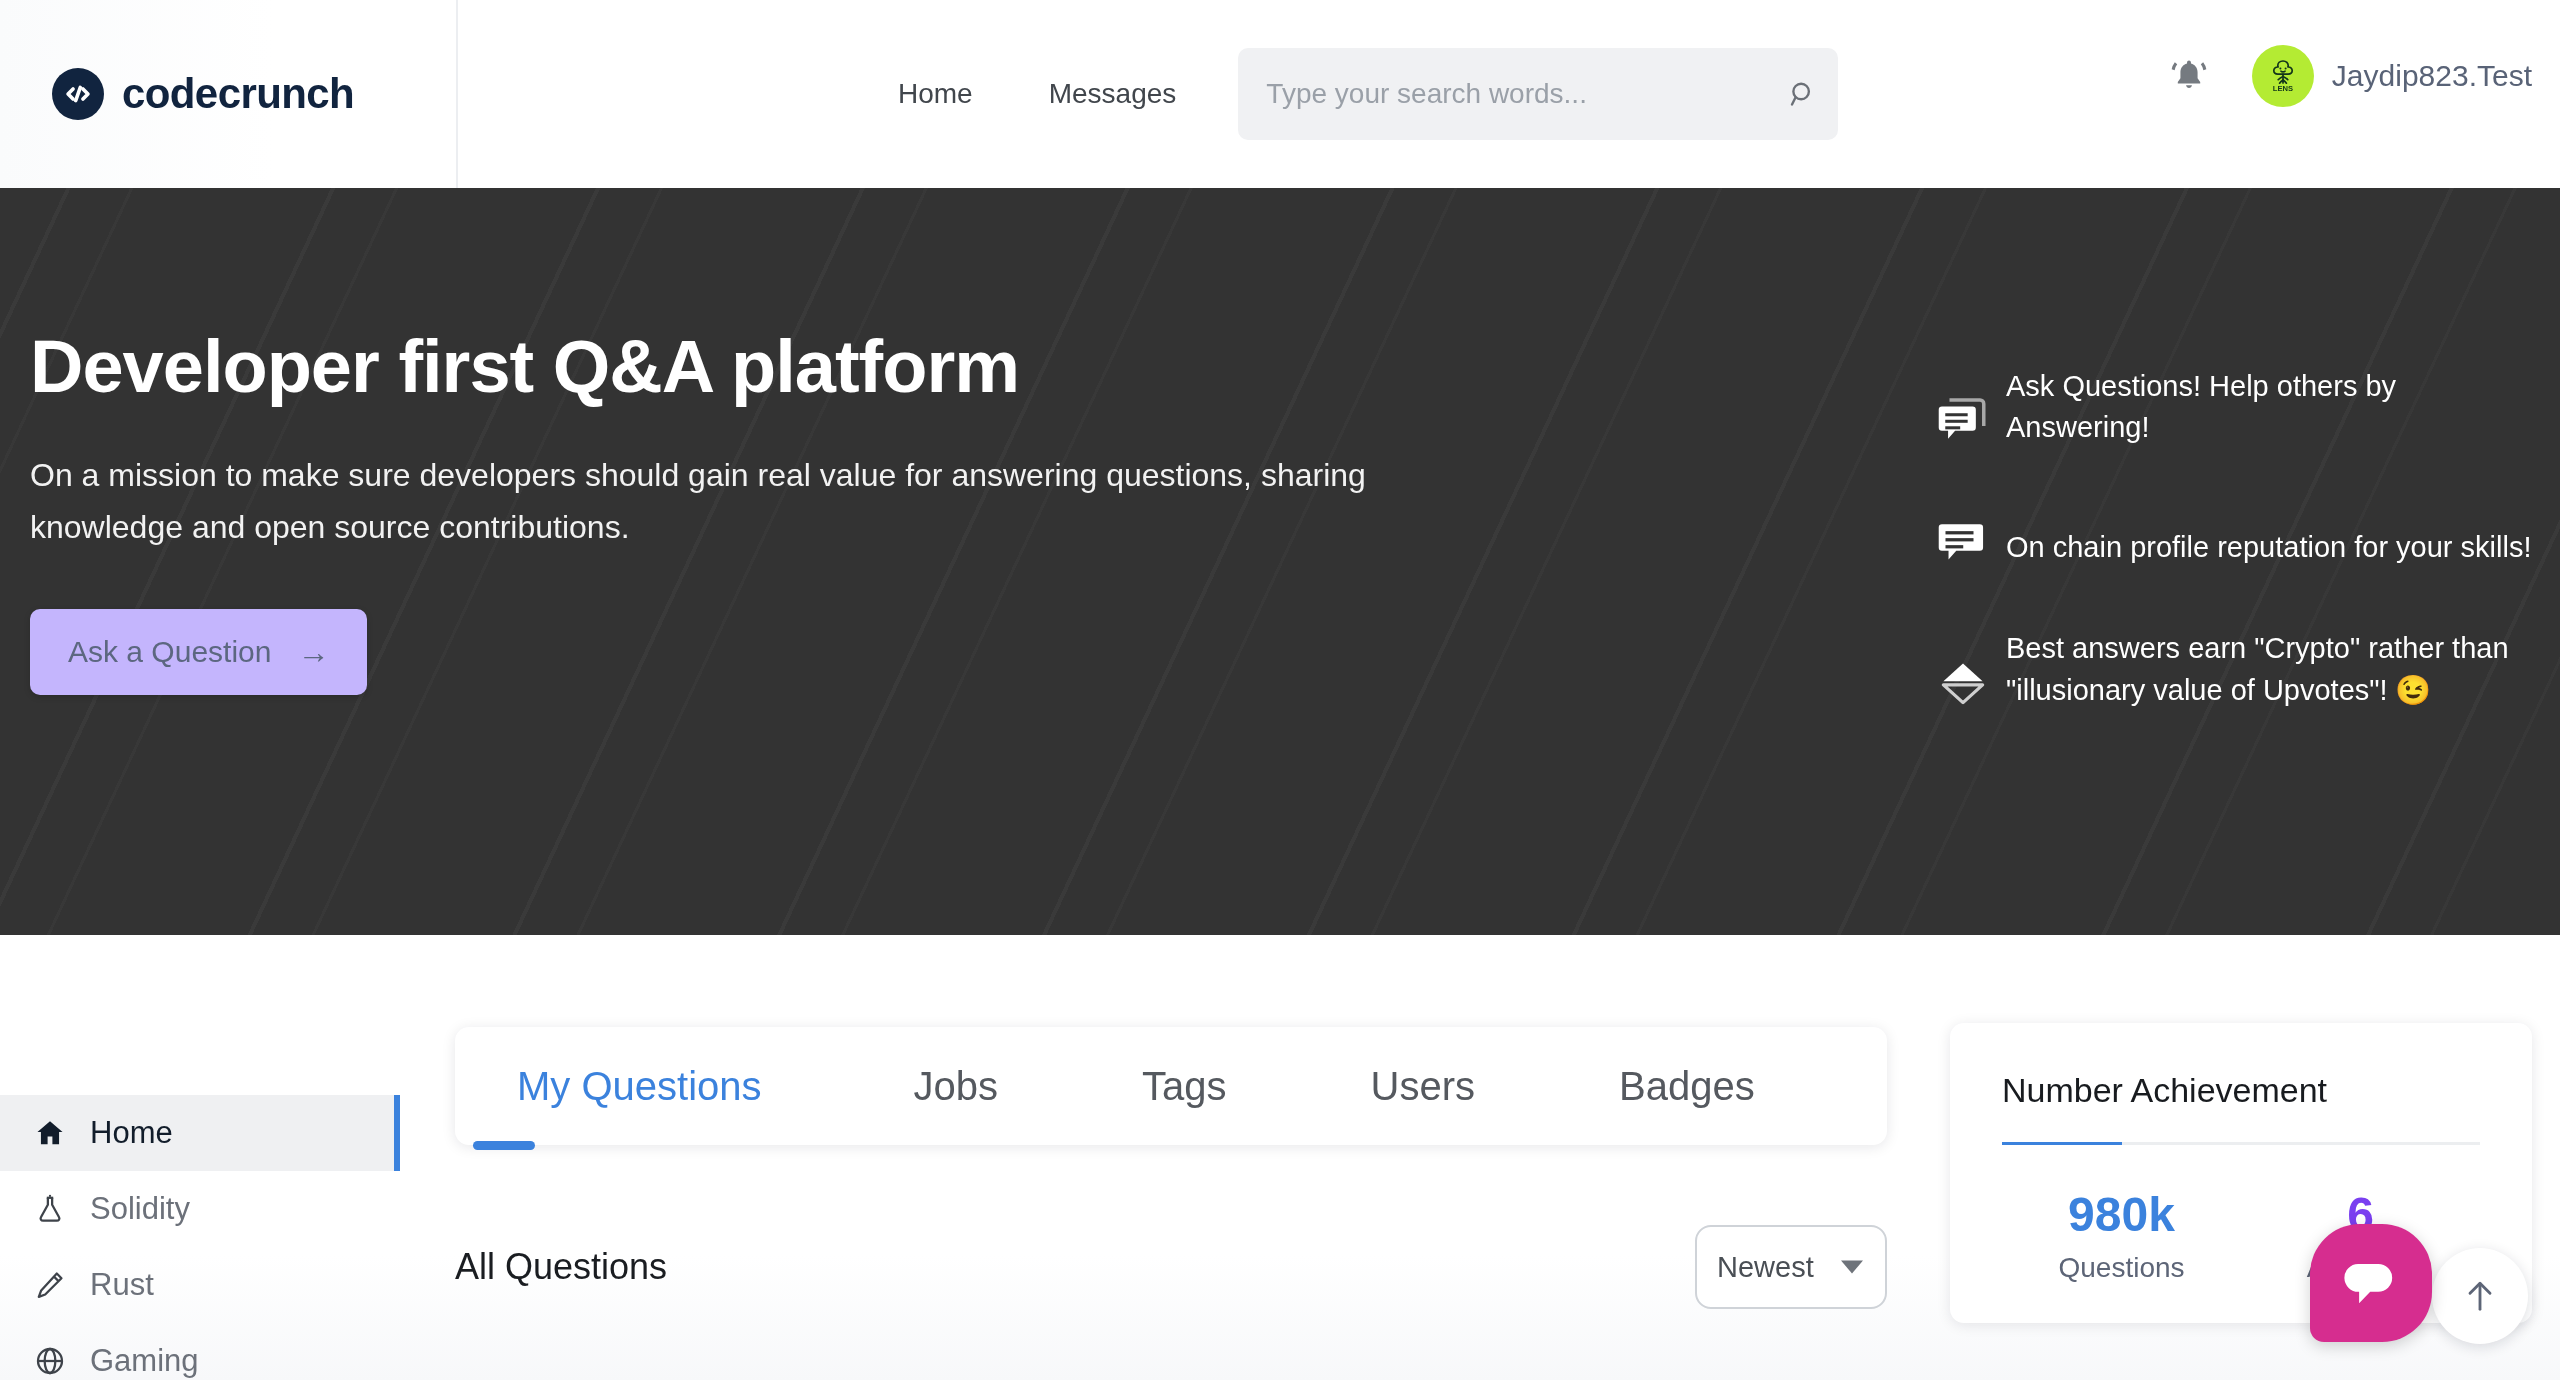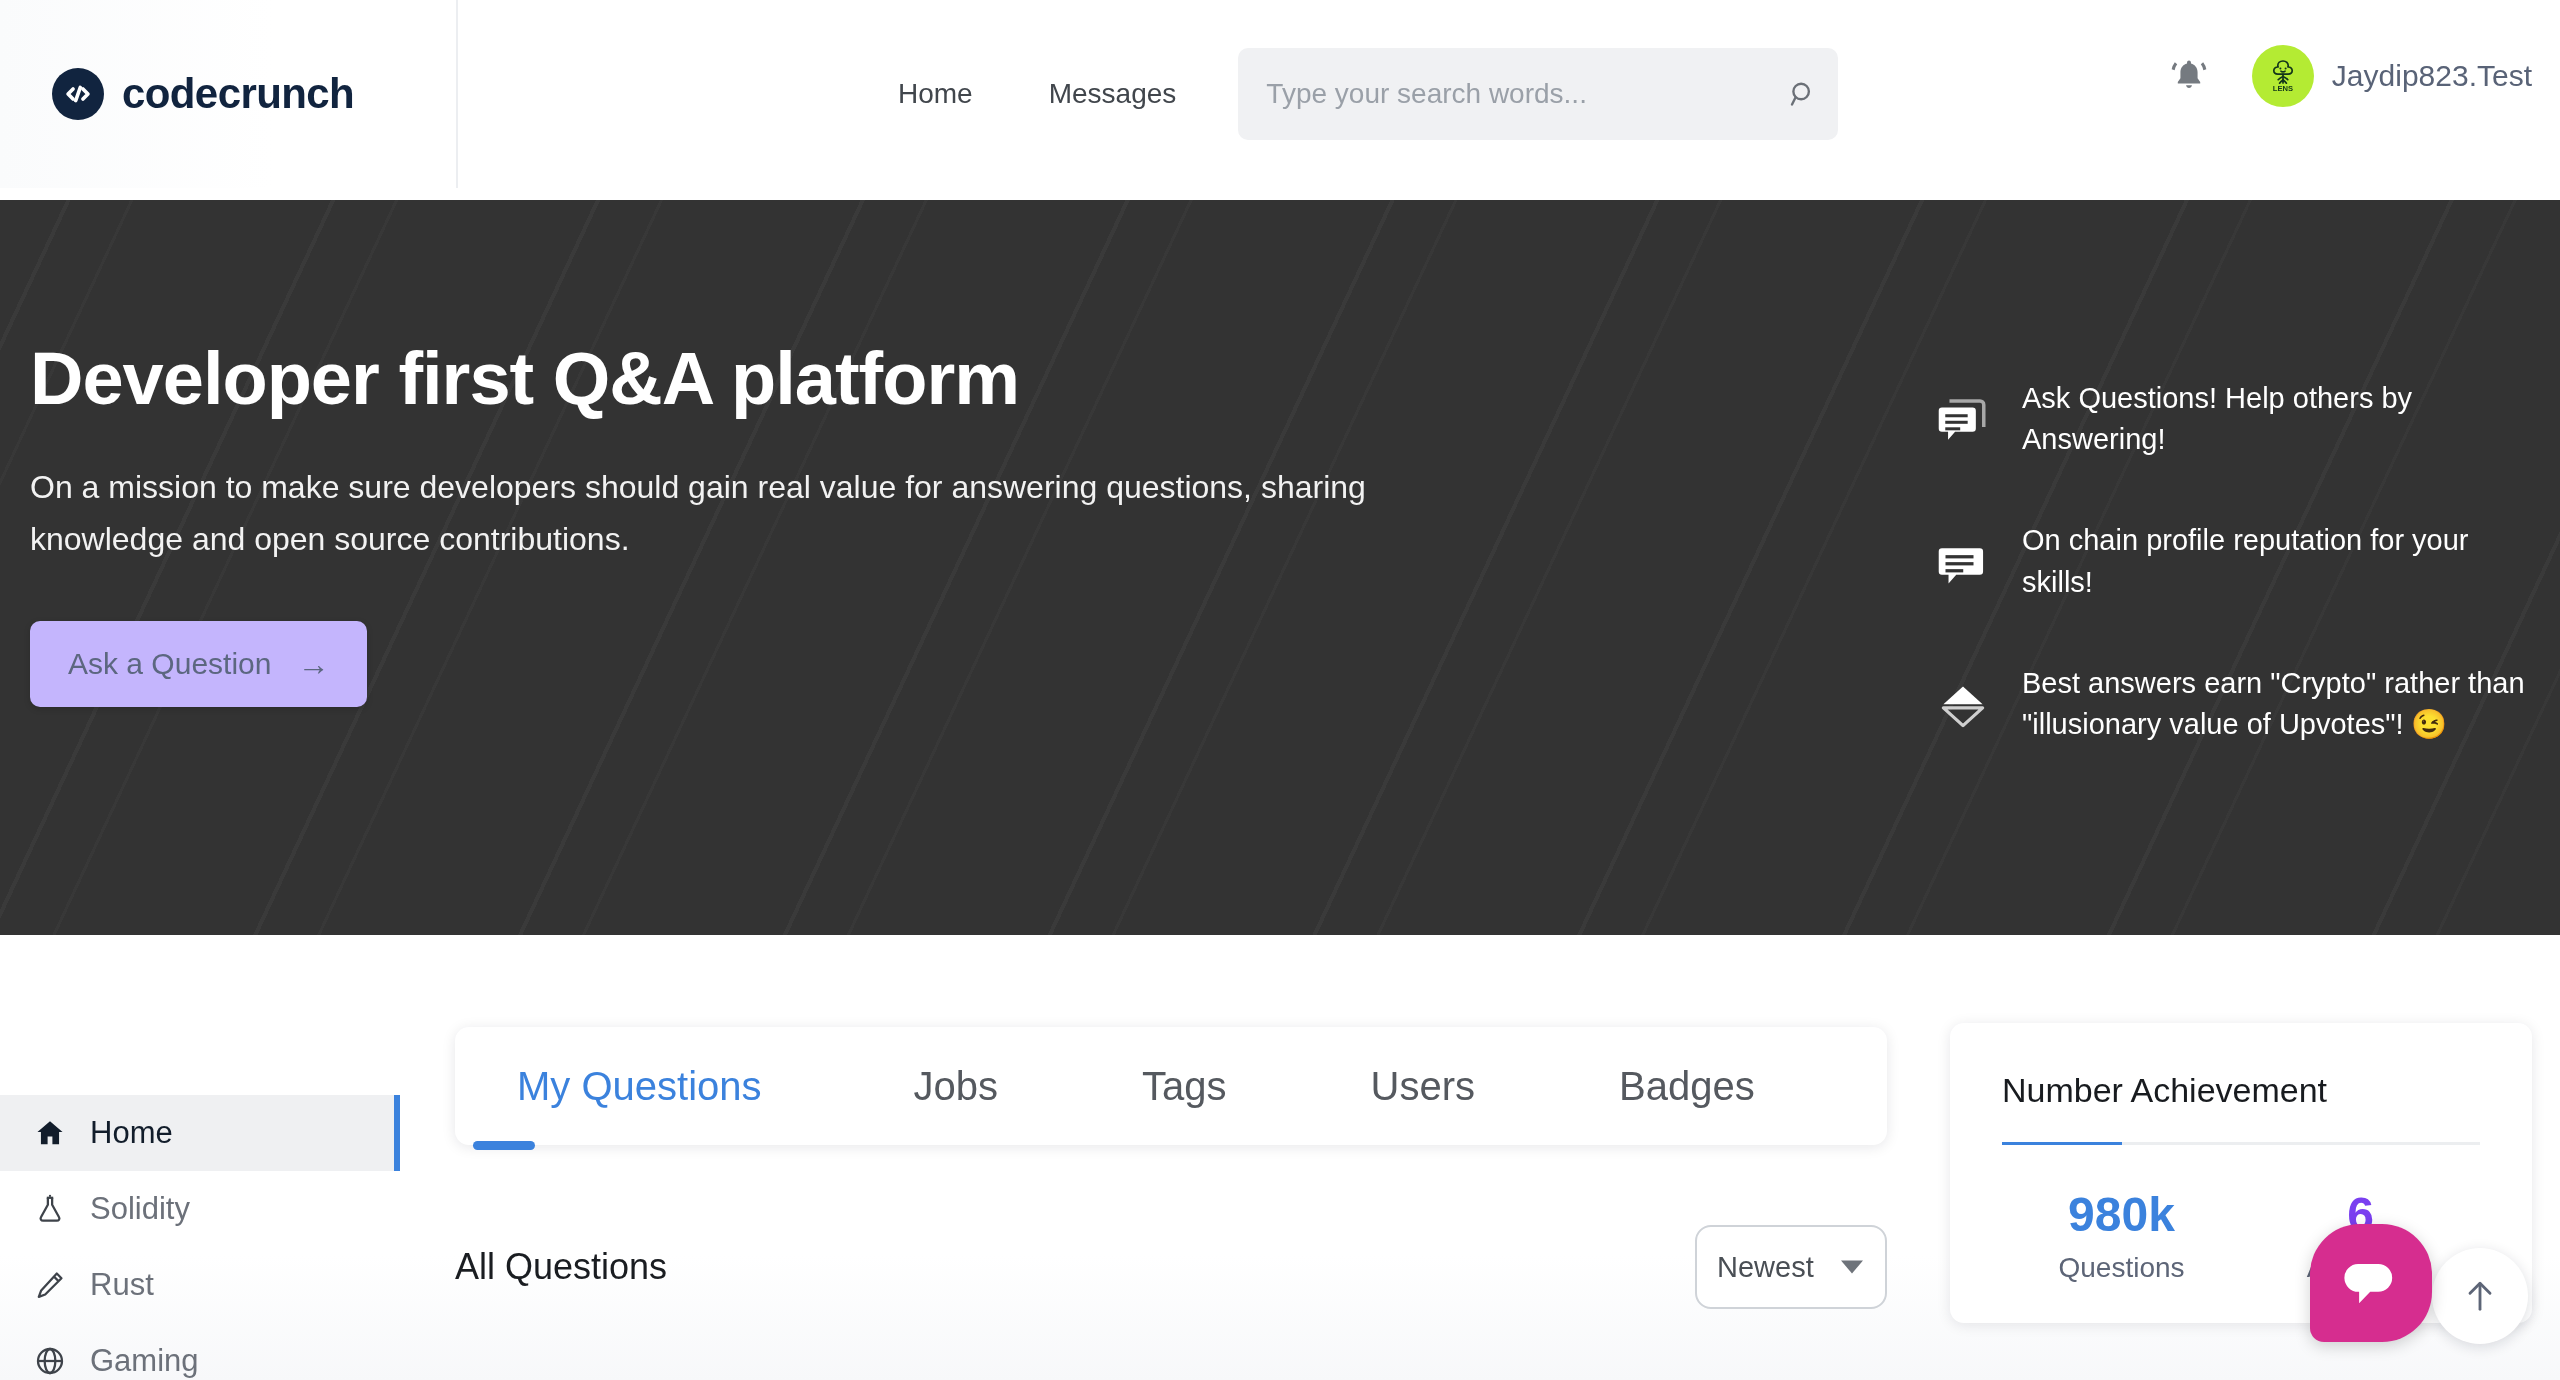--- a/index.html
+++ b/index.html
@@ -94,21 +94,21 @@
     flex: none; overflow: hidden;
   }
   .avatar svg { width: 48px; height: 48px; display: block; }
   .username {
     font-size: 30px; color: #596377;
     margin-left: 18px; white-space: nowrap;
   }
 
   
   .hero {
-    position: absolute; top: 200px; left: 0;
+    position: absolute; top: 188px; left: 0;
     width: 2560px; height: 747px;
     background: #333333;
     overflow: hidden;
   }
   .hero-stripes {
     position: absolute; inset: 0;
     pointer-events: none;
     background-image: repeating-linear-gradient(
       115deg,
       rgba(255,255,255,0.000) 0px,
@@ -144,21 +144,21 @@
     box-shadow: 0 2px 6px rgba(0,0,0,0.18);
   }
   .ask-btn .arrow { font-size: 32px; line-height: 1; }
 
   .hero-right {
     position: absolute; right: 18px; top: 178px;
     width: 610px;
     display: flex; flex-direction: column; gap: 60px;
   }
   .feature {
-    display: flex; align-items: center; gap: 28px;
+    display: flex; align-items: flex-end; gap: 12px;
   }
   .feature-icon {
     width: 62px; flex: none;
     display: flex; align-items: flex-start; justify-content: center;
     padding-top: 4px;
   }
   .feature-icon svg { width: 56px; height: 56px; }
   .feature-text {
     font-size: 29px; color: #ffffff; line-height: 1.42;
   }

